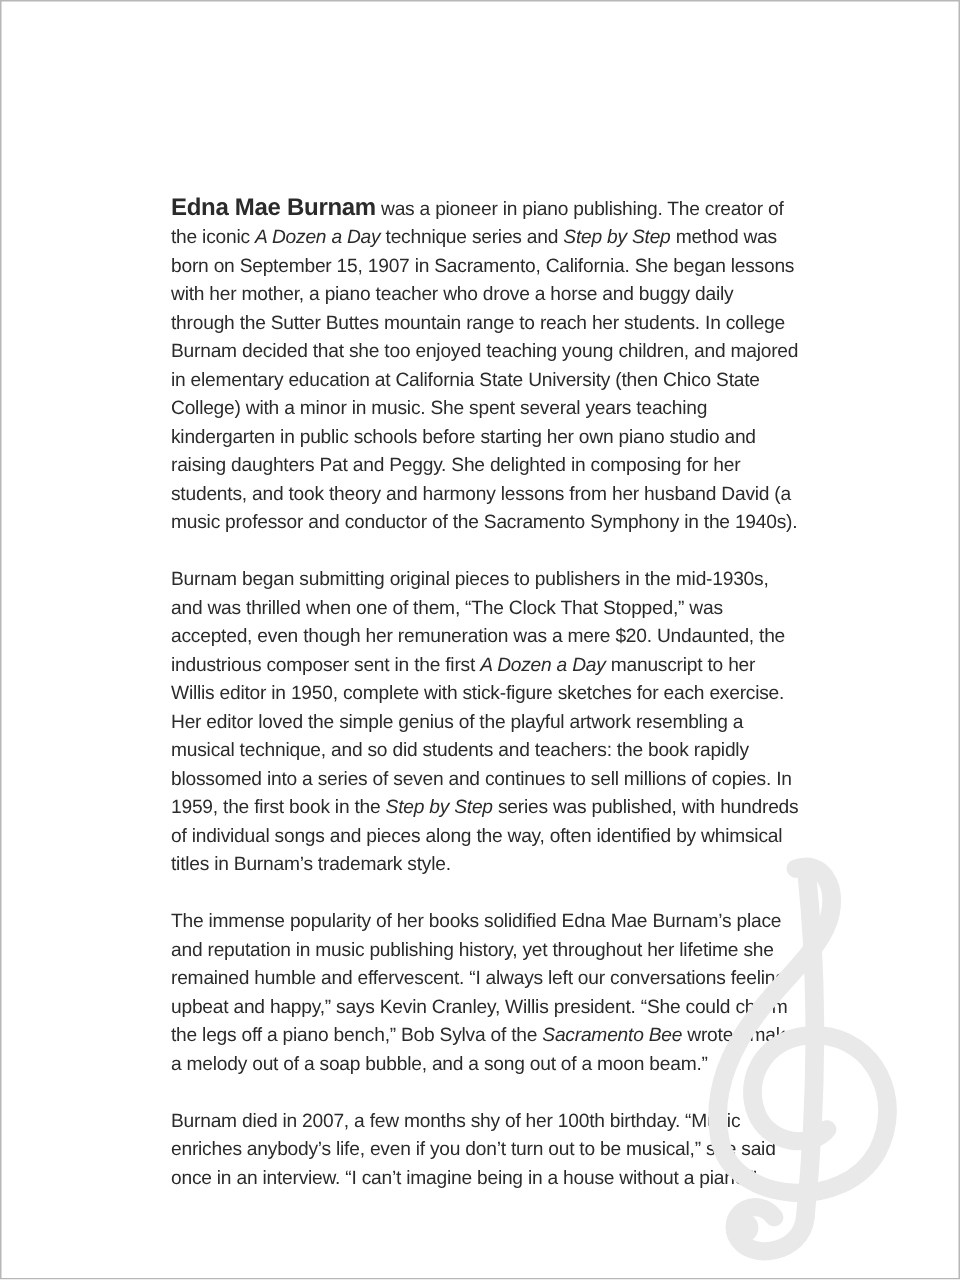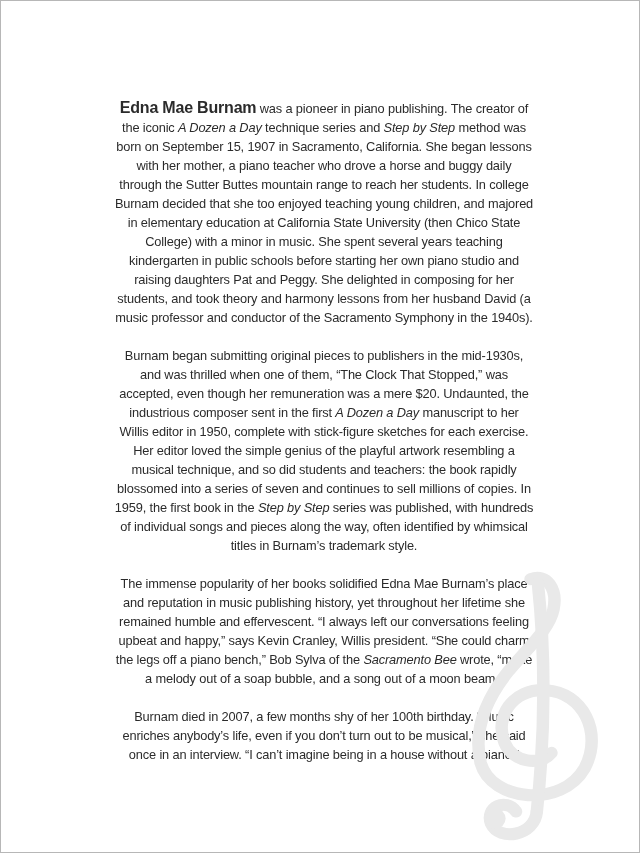--- a/index.html
+++ b/index.html
@@ -14,26 +14,26 @@
     box-sizing: border-box;
     background: #ffffff;
     border: 1px solid #b7b7b7;
     overflow: hidden;
     font-family: "Liberation Sans", sans-serif;
     color: #2b2b2b;
   }
   .bio {
     position: absolute;
     left: 113px;
-    top: 97px;
+    top: 128px;
     width: 420px;
     font-size: 12.8px;
     line-height: 19px;
     letter-spacing: -0.15px;
-    text-align: center;
+    text-align: left;
   }
   .bio p.para {
     margin: 0 0 19px 0;
     padding: 0;
   }
   .seg-lead {
     font-weight: 700;
     font-size: 16px;
     letter-spacing: -0.2px;
   }

